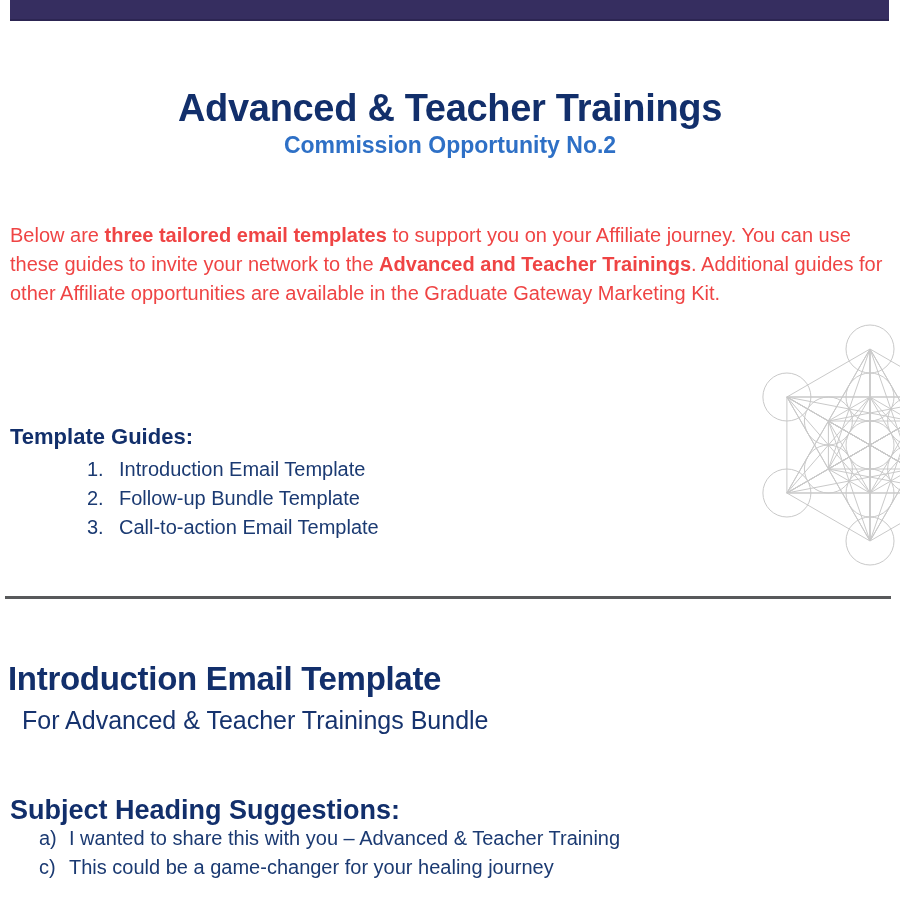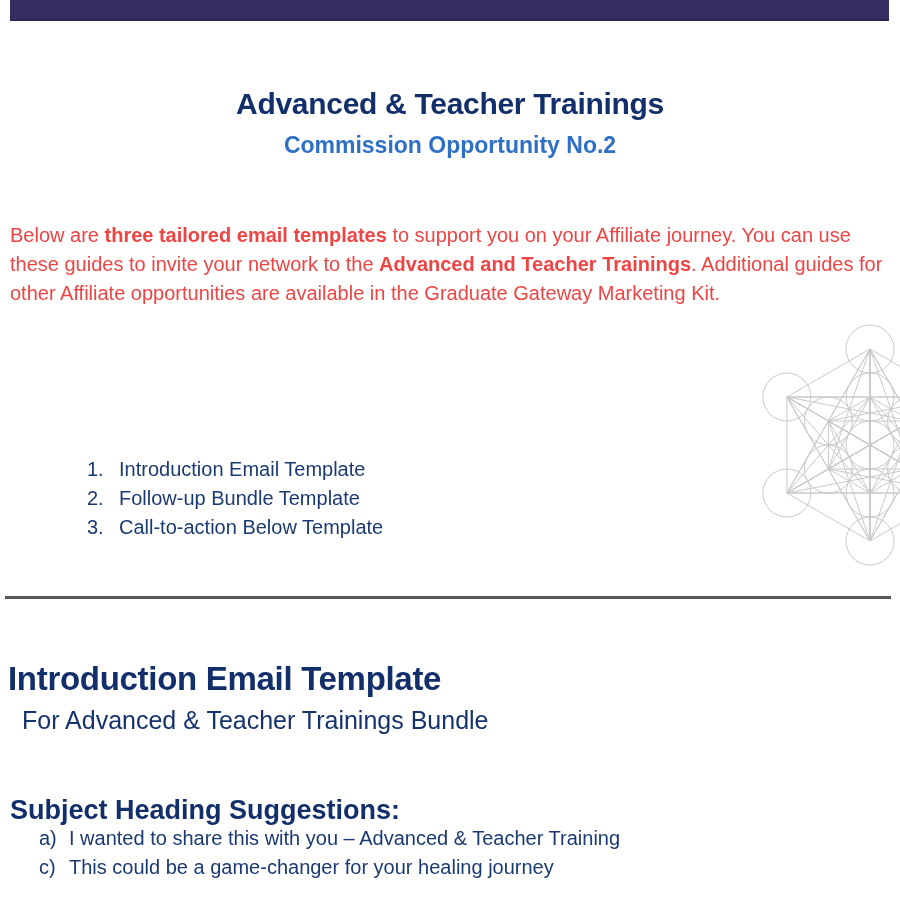--- a/index.html
+++ b/index.html
@@ -16,21 +16,21 @@
     position: absolute;
     left: 10px; top: 0;
     width: 879px; height: 21px;
     background: #362e60;
     border-bottom: 2px solid #2c2552;
   }
   .doc-title {
     position: absolute;
     top: 87px; left: 0; width: 100%;
     text-align: center;
-    font-size: 30px;
+    font-size: 38px;
     font-weight: 700;
     letter-spacing: -0.3px;
     color: #122f6b;
   }
   .doc-subtitle {
     position: absolute;
     top: 132px; left: 0; width: 100%;
     text-align: center;
     font-size: 23px;
     font-weight: 700;
@@ -114,25 +114,26 @@
 
 <div class="page">
 
   <div class="topbar"></div>
 
   <div class="doc-title">Advanced &amp; Teacher Trainings</div>
   <div class="doc-subtitle">Commission Opportunity No.2</div>
 
   <div class="intro-paragraph"><span>Below are </span><b>three tailored email templates</b><span> to support you on your Affiliate journey. You can use these guides to invite your network to the </span><b>Advanced and Teacher Trainings</b><span>. Additional guides for other Affiliate opportunities are available in the Graduate Gateway Marketing Kit.</span></div>
 
+  <div class="tg-heading">Template Guides:</div>
 
   <div class="num-list">
     <div class="row"><span class="marker">1.</span><span>Introduction Email Template</span></div>
     <div class="row"><span class="marker">2.</span><span>Follow-up Bundle Template</span></div>
-    <div class="row"><span class="marker">3.</span><span>Call-to-action Below Template</span></div>
+    <div class="row"><span class="marker">3.</span><span>Call-to-action Email Template</span></div>
   </div>
 
   <svg class="metatron" width="300" height="300" viewBox="0 0 300 300" id="metatron-svg">
       <line x1="150.0" y1="150.0" x2="150.0" y2="102.0"></line>
       <line x1="150.0" y1="150.0" x2="191.6" y2="126.0"></line>
       <line x1="150.0" y1="150.0" x2="191.6" y2="174.0"></line>
       <line x1="150.0" y1="150.0" x2="150.0" y2="198.0"></line>
       <line x1="150.0" y1="150.0" x2="108.4" y2="174.0"></line>
       <line x1="150.0" y1="150.0" x2="108.4" y2="126.0"></line>
       <line x1="150.0" y1="150.0" x2="150.0" y2="54.0"></line>

